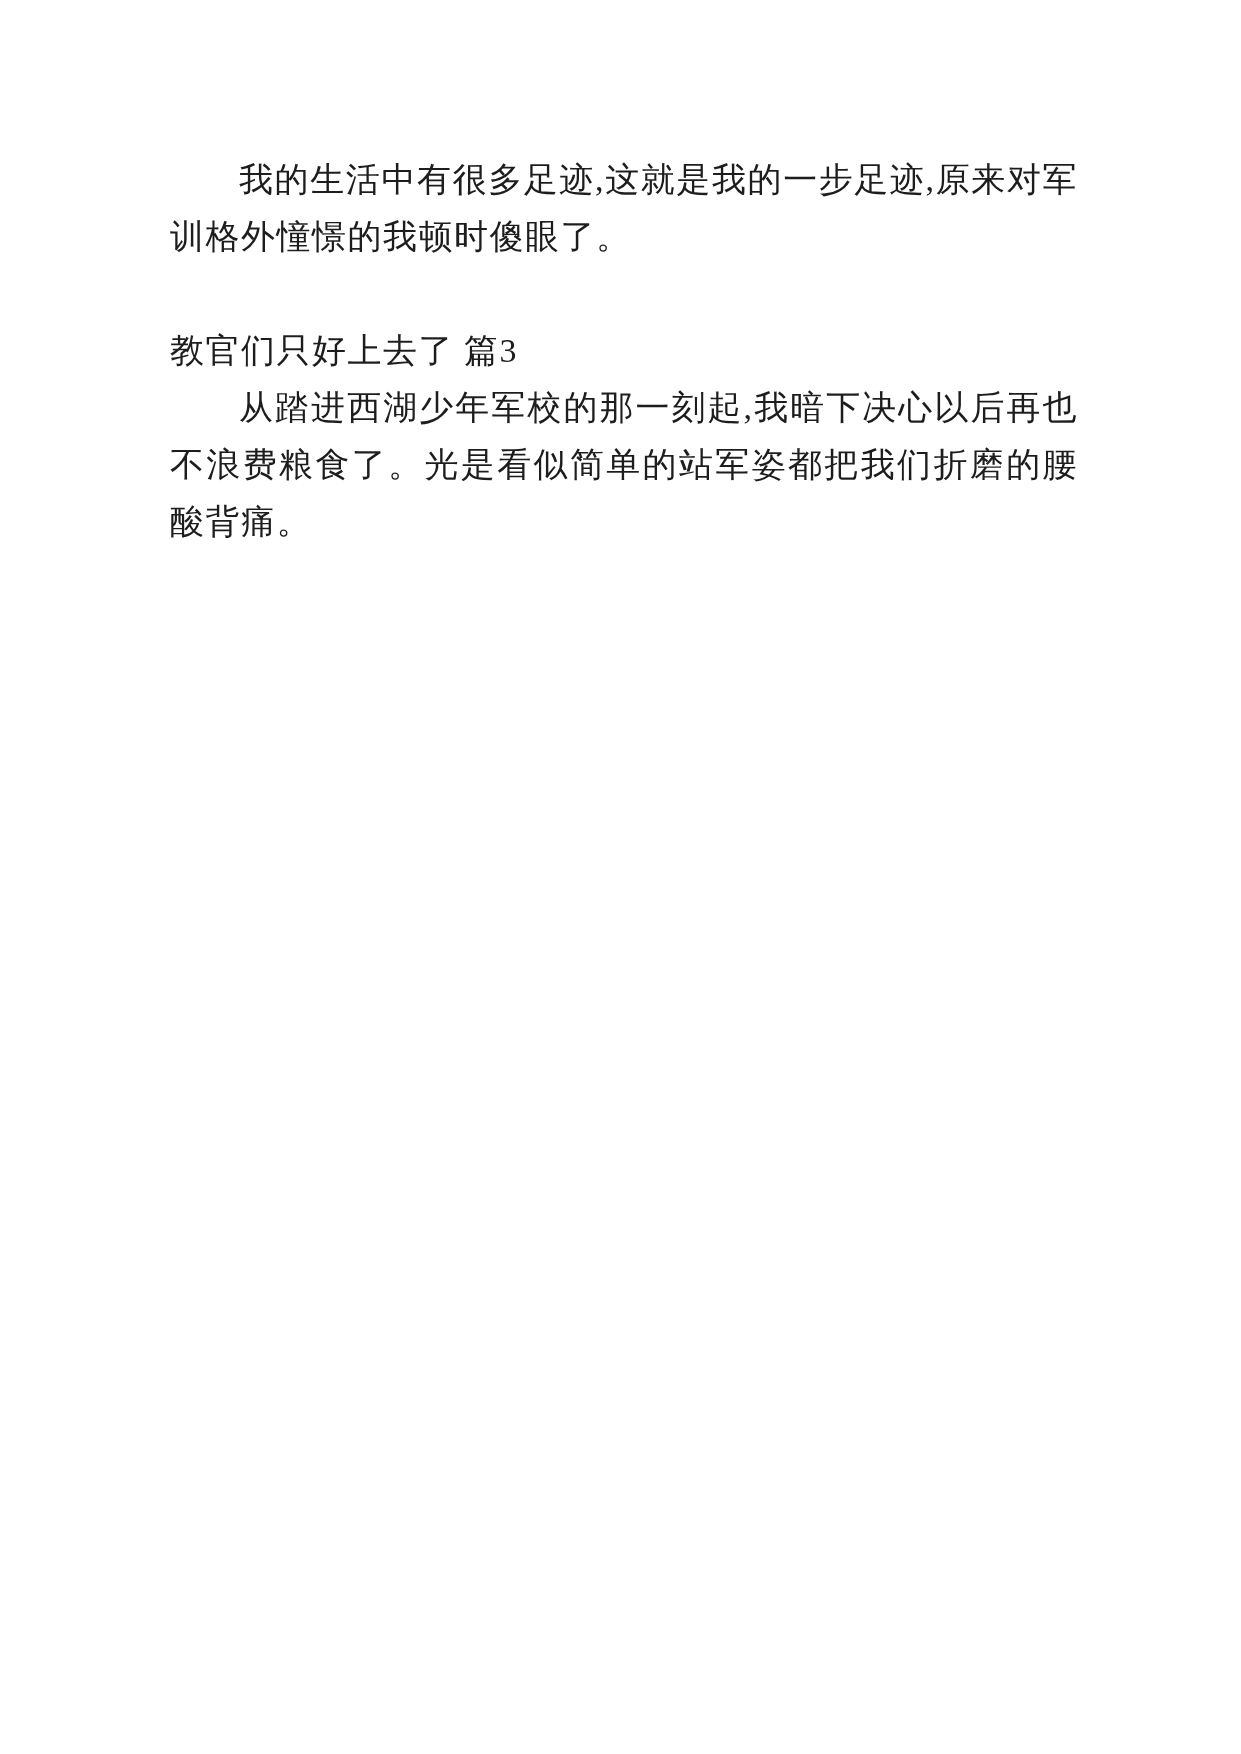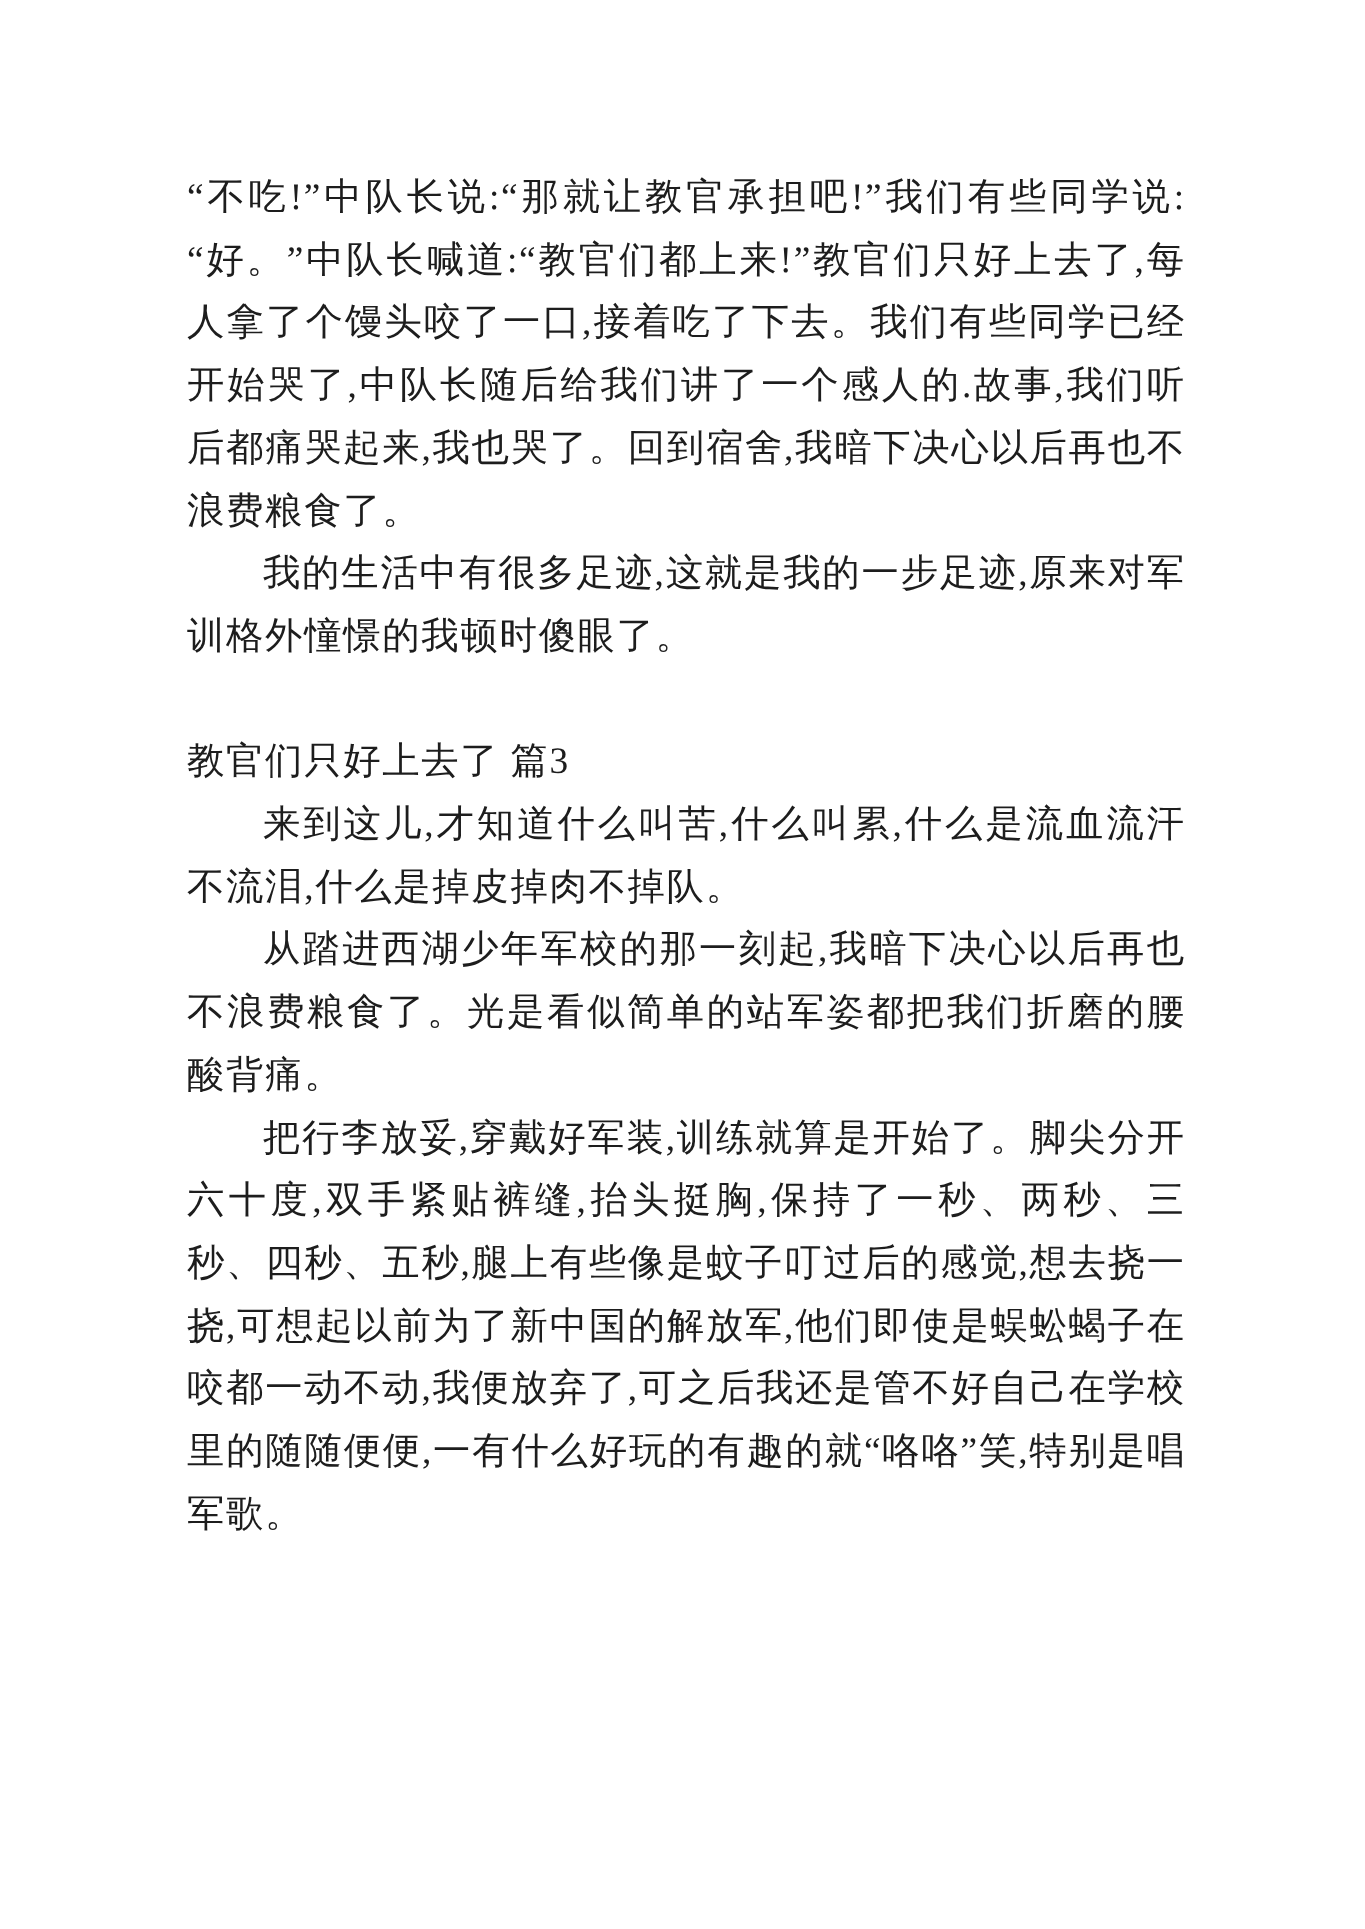--- a/index.html
+++ b/index.html
@@ -42,20 +42,17 @@
   .essay p.heading {
     margin-top: 57px;  
     text-align: left;
   }
 </style>
 </head>
 <body>
 
 <div class="page">
   <div class="essay">
-      <p class="">“不吃!”中队长说:“那就让教官承担吧!”我们有些同学说:“好。”中队长喊道:“教官们都上来!”教官们只好上去了,每人拿了个馒头咬了一口,接着吃了下去。我们有些同学已经开始哭了,中队长随后给我们讲了一个感人的.故事,我们听后都痛哭起来,我也哭了。回到宿舍,我暗下决心以后再也不浪费粮食了。</p>
       <p class="indent">我的生活中有很多足迹,这就是我的一步足迹,原来对军训格外憧憬的我顿时傻眼了。</p>
       <p class="heading">教官们只好上去了 篇3</p>
-      <p class="indent">来到这儿,才知道什么叫苦,什么叫累,什么是流血流汗不流泪,什么是掉皮掉肉不掉队。</p>
       <p class="indent">从踏进西湖少年军校的那一刻起,我暗下决心以后再也不浪费粮食了。光是看似简单的站军姿都把我们折磨的腰酸背痛。</p>
-      <p class="indent">把行李放妥,穿戴好军装,训练就算是开始了。脚尖分开六十度,双手紧贴裤缝,抬头挺胸,保持了一秒、两秒、三秒、四秒、五秒,腿上有些像是蚊子叮过后的感觉,想去挠一挠,可想起以前为了新中国的解放军,他们即使是蜈蚣蝎子在咬都一动不动,我便放弃了,可之后我还是管不好自己在学校里的随随便便,一有什么好玩的有趣的就“咯咯”笑,特别是唱军歌。</p>
     </div>
 </div>
 
 </body></html>

